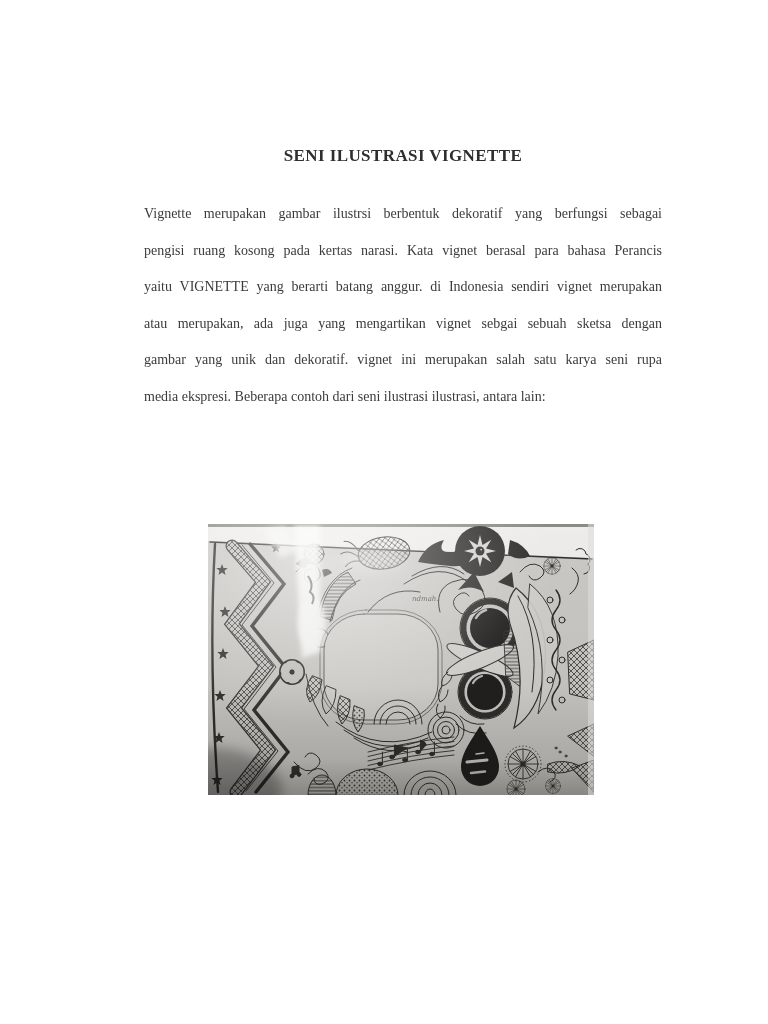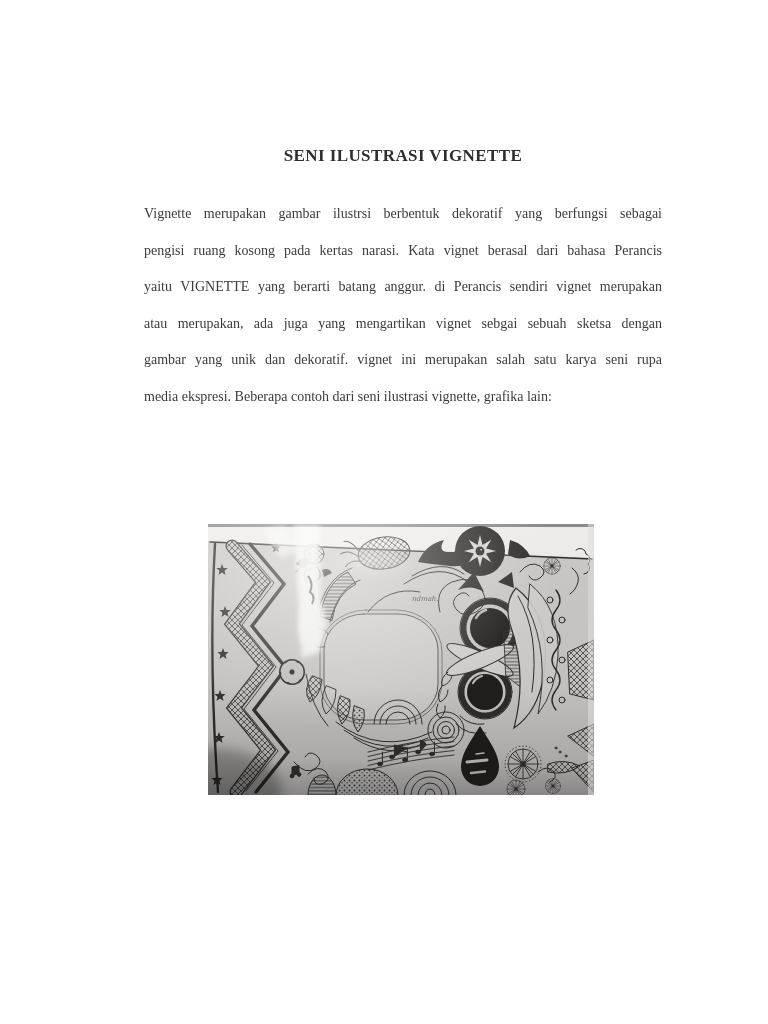--- a/index.html
+++ b/index.html
@@ -33,25 +33,25 @@
 </style>
 </head>
 <body>
 
 <div class="page">
 
   <h1 class="doc-title">SENI ILUSTRASI VIGNETTE</h1>
 
   <div class="paragraph">
       <div class="para-line">Vignette merupakan gambar ilustrsi berbentuk dekoratif yang berfungsi sebagai</div>
-      <div class="para-line">pengisi ruang kosong pada kertas narasi. Kata vignet berasal dari bahasa Perancis</div>
-      <div class="para-line">yaitu VIGNETTE yang berarti batang anggur. di Perancis sendiri vignet merupakan</div>
+      <div class="para-line">pengisi ruang kosong pada kertas narasi. Kata vignet berasal para bahasa Perancis</div>
+      <div class="para-line">yaitu VIGNETTE yang berarti batang anggur. di Indonesia sendiri vignet merupakan</div>
       <div class="para-line">atau merupakan, ada juga yang mengartikan vignet sebgai sebuah sketsa dengan</div>
       <div class="para-line">gambar yang unik dan dekoratif. vignet ini merupakan salah satu karya seni rupa</div>
-      <div class="para-line">media ekspresi. Beberapa contoh dari seni ilustrasi vignette, grafika lain:</div>
+      <div class="para-line">media ekspresi. Beberapa contoh dari seni ilustrasi ilustrasi, antara lain:</div>
     </div>
 
   <figure class="figure-photo" aria-label="Photograph of a black-and-white vignette doodle drawing: zigzag star border on the left, a patterned owl with large dark eyes, a blank oval centre, musical notes, a dark teardrop and ornamental wheels">
     <svg viewBox="0 0 386 271" xmlns="http://www.w3.org/2000/svg">
       <defs>
         <pattern id="xh" width="6" height="6" patternUnits="userSpaceOnUse">
           <path d="M0,0 L6,6 M6,0 L0,6" stroke="#3a3936" stroke-width="0.8" fill="none"></path>
         </pattern>
         <pattern id="hl" width="4" height="3.4" patternUnits="userSpaceOnUse">
           <path d="M0,1.7 H4" stroke="#3a3936" stroke-width="0.9"></path>

